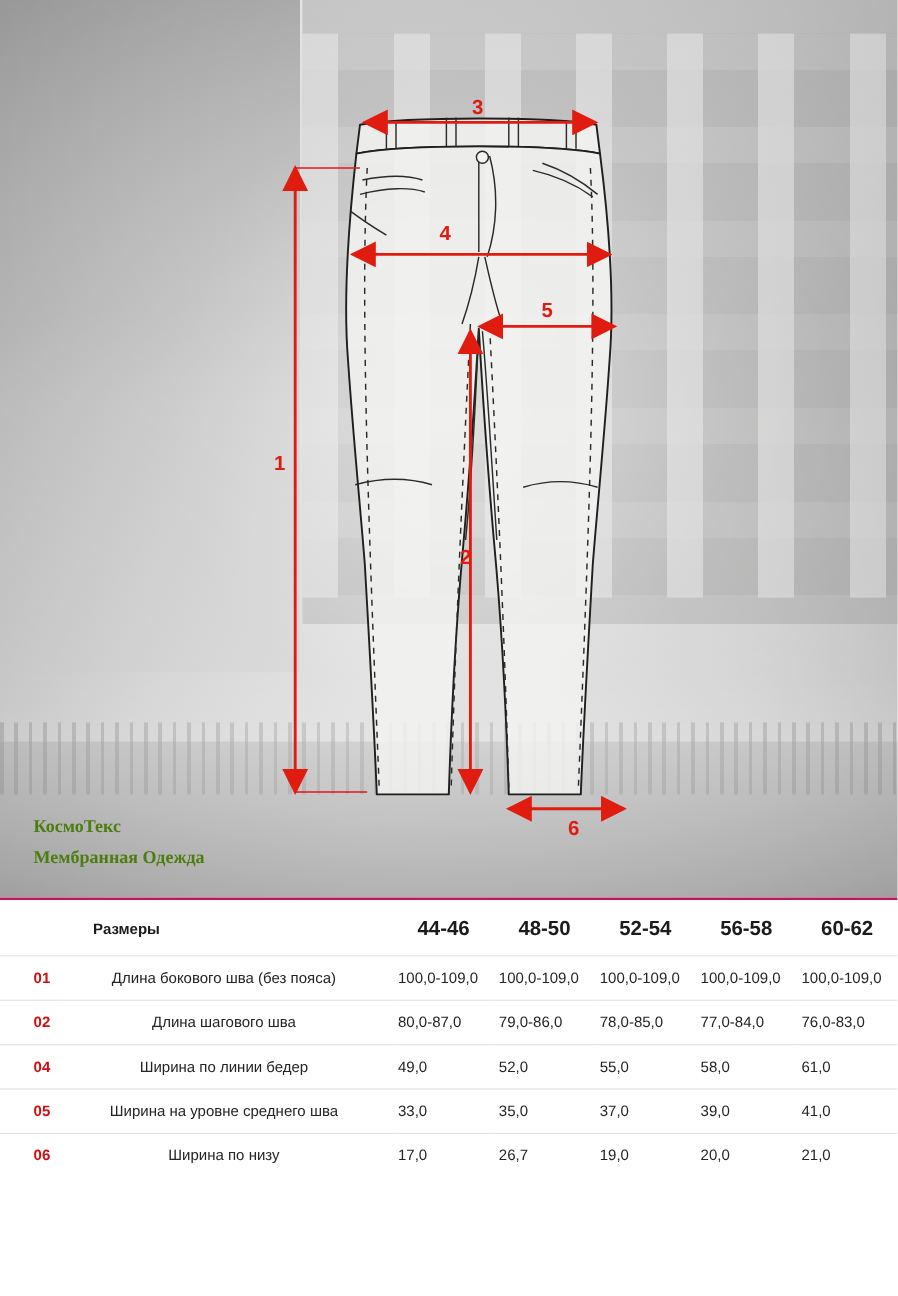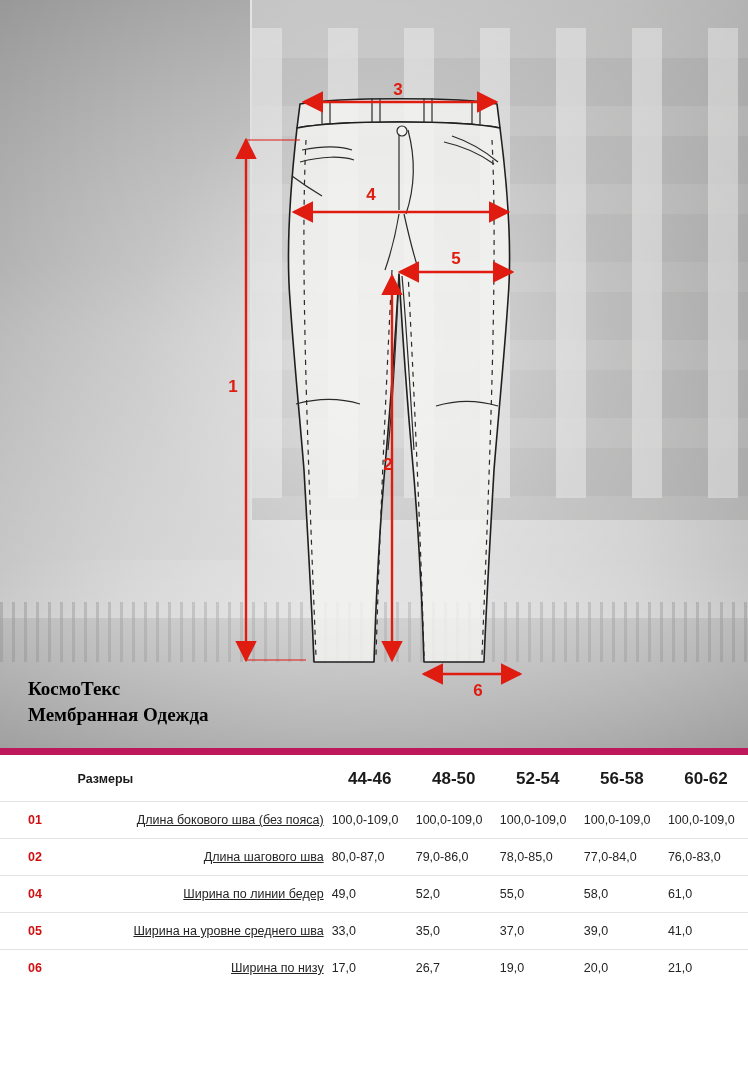--- a/index.html
+++ b/index.html
@@ -54,51 +54,51 @@
   }
 
   
   .title {
     position: absolute; left: 28px; top: 24px;
     font-weight: bold; font-size: 24px; line-height: 28px;
     color: #1c1c1c; letter-spacing: 0.5px;
   }
   .brand {
     position: absolute; left: 28px; top: 676px;
-    font-weight: bold; font-size: 19px; line-height: 26px;
-    color: #000000;
+    font-weight: bold; font-size: 15px; line-height: 26px;
+    color: #4d7c0f;
     font-family: "Liberation Serif", serif;
   }
 
   
   .figure { position: absolute; left: 0; top: 0; width: 748px; height: 748px; }
 
   
   .table-wrap {
     position: absolute; left: 0; top: 748px; width: 748px; height: 332px;
     background: #fff;
-    border-top: 7px solid #be185d;
+    border-top: 2px solid #be185d;
   }
   table { width: 748px; border-collapse: collapse; }
   thead th {
     font-size: 12.5px; font-weight: bold; color: #1b1b1b;
     padding: 14px 4px 12px 4px;
     text-align: center;
   }
   thead th.col-label { text-align: left; padding-left: 28px; }
   tbody td {
     font-size: 12.5px; color: #242424;
     padding: 11px 4px; text-align: left;
     border-top: 1px solid #e3e3e3;
   }
   tbody td.num {
     width: 46px; text-align: left; padding-left: 28px;
     color: #d01010; font-weight: bold; font-size: 12.5px;
   }
-  tbody td.name { text-align: right; padding-left: 0; width: 258px; text-decoration: underline; }
+  tbody td.name { text-align: center; padding-left: 0; width: 258px; }
   tbody tr td.size { width: 78px; }
   thead th.size { width: 78px; font-size: 17px; }
   thead th.numh { width: 46px; }
 </style>
 </head>
 <body>
 
 <div class="page">
 
   <div class="bg">

